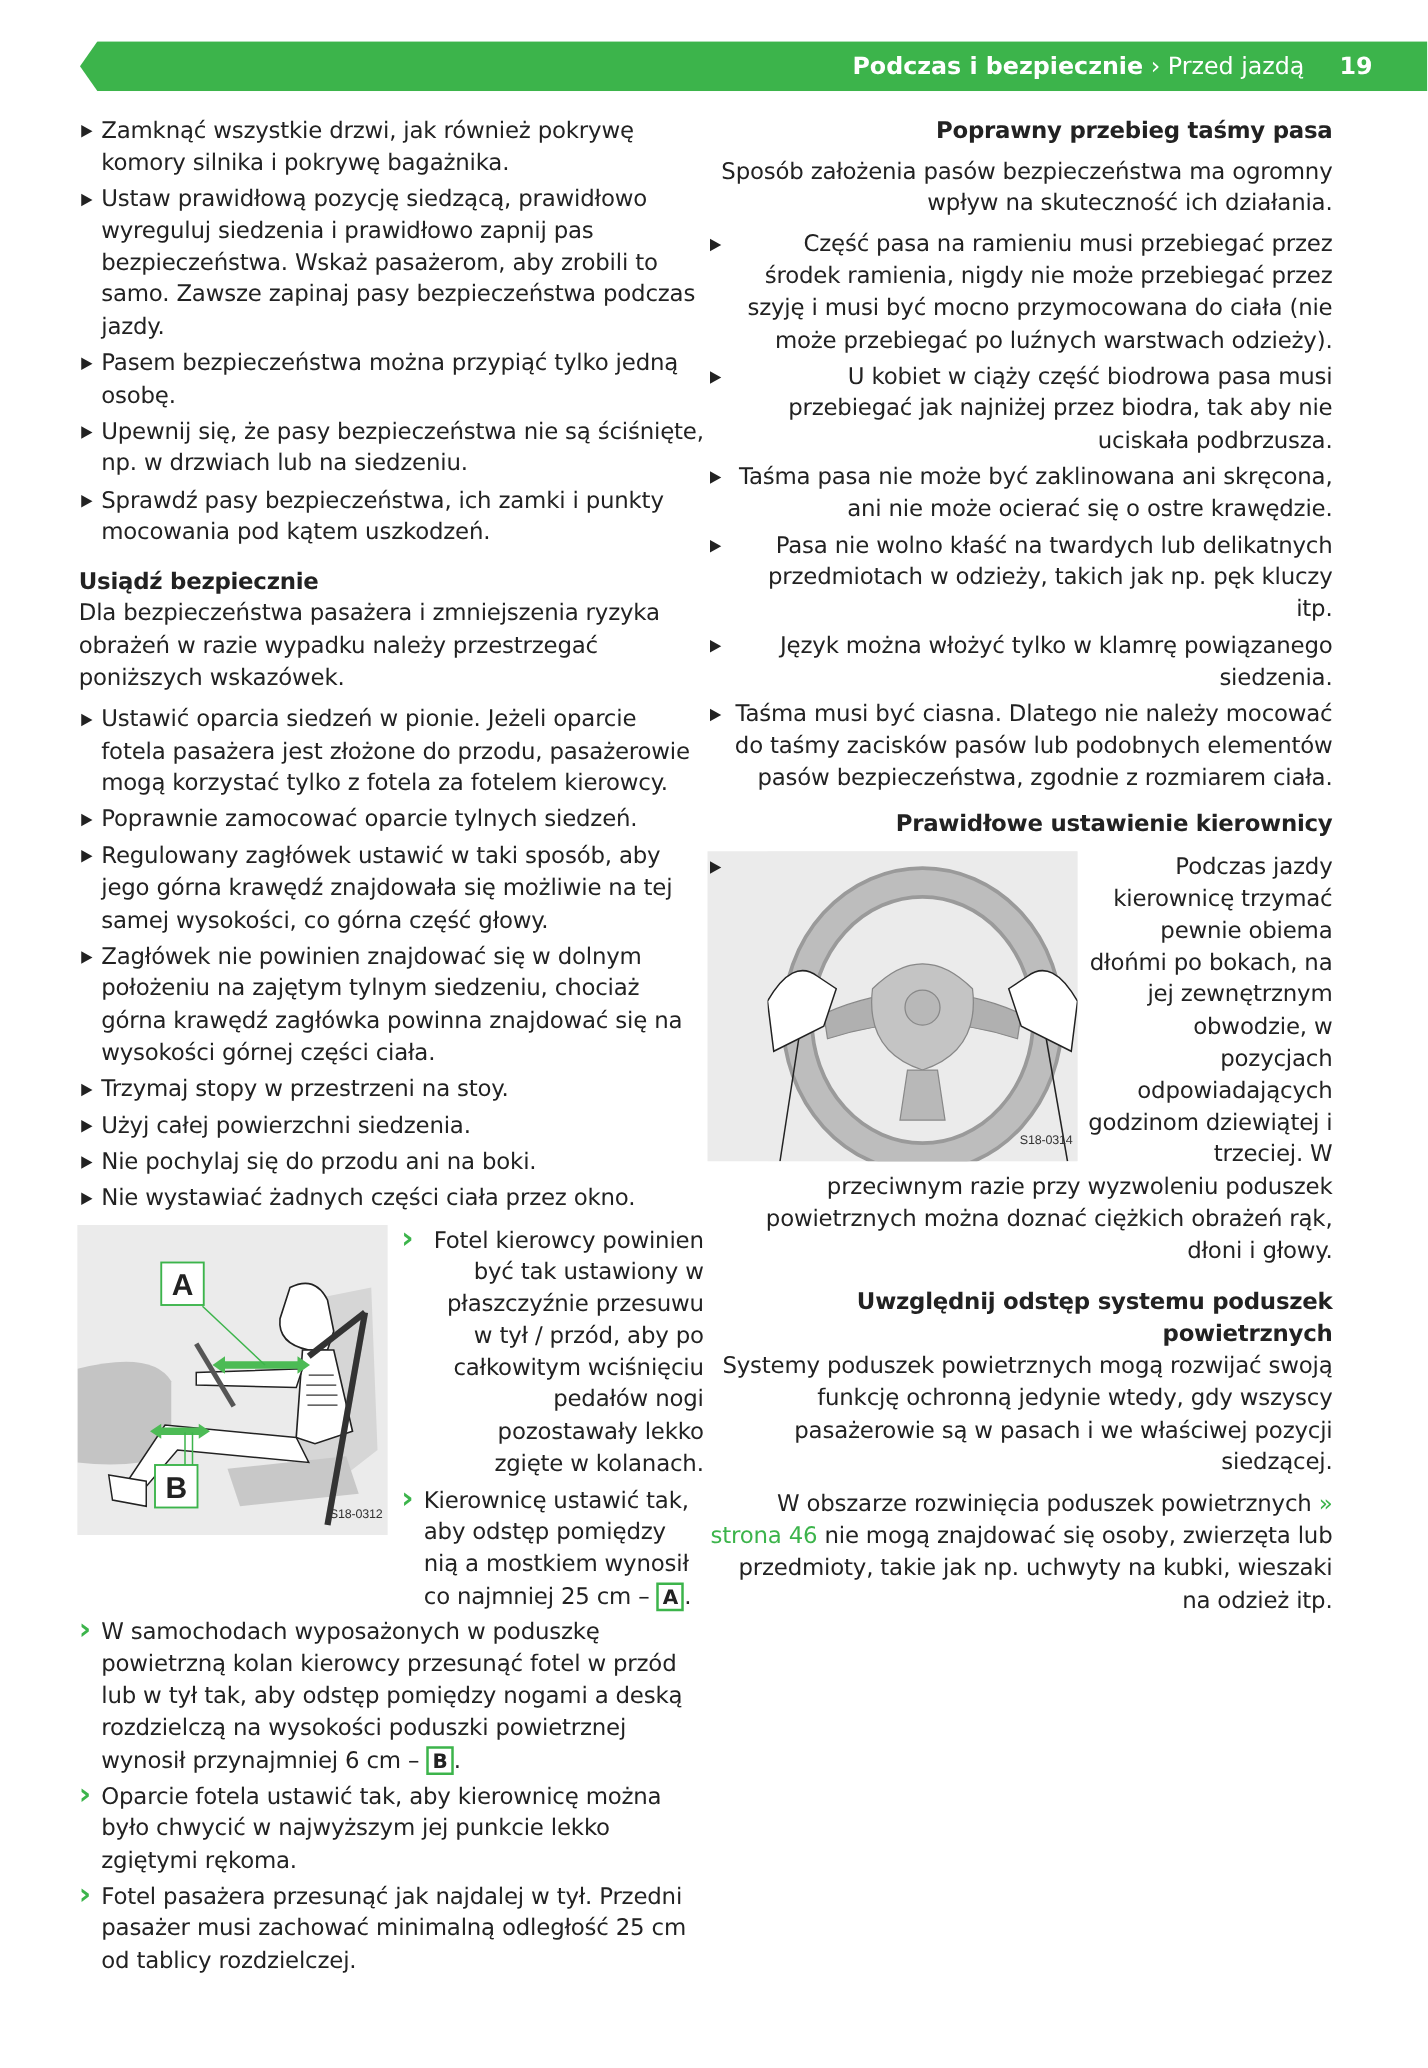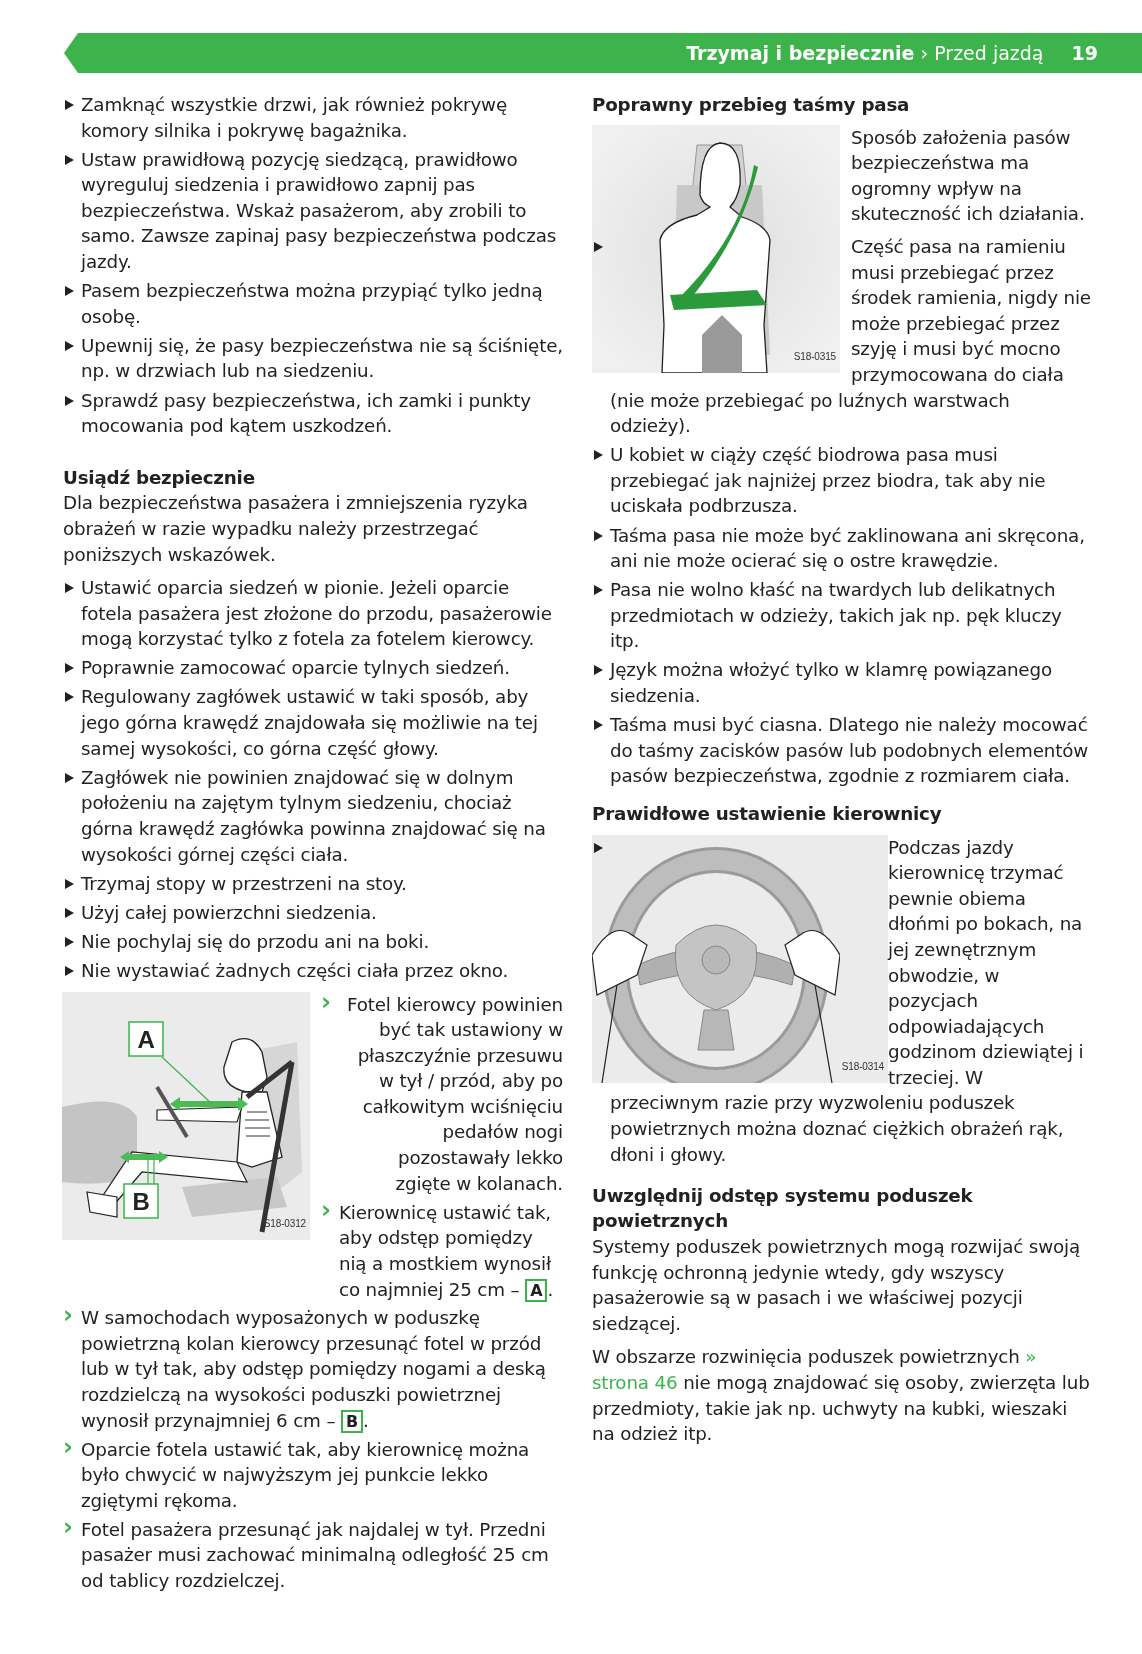--- a/index.html
+++ b/index.html
@@ -13,21 +13,21 @@
   }
   .header-text {
     position: absolute; right: 44px; top: 0; height: 40px; line-height: 40px;
     color: #fff; font-size: 19px; white-space: nowrap;
   }
   .header-text .sec { font-weight: bold; }
   .header-text .pg { font-weight: bold; margin-left: 22px; }
 
   .col { position: absolute; top: 92px; font-size: 18.3px; line-height: 25.6px; letter-spacing: -0.15px; }
   .col.left { left: 63px; width: 500px; }
-  .col.right { left: 592px; width: 500px; }
+  .col.right { left: 566px; width: 500px; text-align: right; }
 
   .b { position: relative; padding-left: 18px; margin-bottom: 3.5px; }
   .b::before { content: ""; position: absolute; left: 2px; top: 8px; width: 0; height: 0;
     border-top: 5.5px solid transparent; border-bottom: 5.5px solid transparent; border-left: 9px solid #222; }
   .g { position: relative; padding-left: 18px; margin-bottom: 3.5px; }
   .g::before { content: "\203A"; position: absolute; left: 0; top: -2px; color: #3cb44b; font-weight: bold; font-size: 24px; }
 
   h3 { font-size: 18.3px; font-weight: bold; line-height: 25.6px; letter-spacing: -0.2px; }
   .para { margin-bottom: 8px; }
 
@@ -36,35 +36,35 @@
   .clear { clear: both; }
 
   .keybox { display: inline-block; border: 2px solid #3cb44b; padding: 0 3px; line-height: 19px; font-weight: bold; font-size: 16px; }
   .link { color: #3cb44b; }
 </style>
 </head>
 <body>
 
 <div class="header-bar">
   <div class="header-text">
-    <span class="sec">Trzymaj i bezpiecznie</span>
+    <span class="sec">Podczas i bezpiecznie</span>
     <span>›</span>
     <span>Przed jazdą</span>
     <span class="pg">19</span>
   </div>
 </div>
 
 <div class="col left">
   <div class="b">Zamknąć wszystkie drzwi, jak również pokrywę komory silnika i pokrywę bagażnika.</div>
   <div class="b">Ustaw prawidłową pozycję siedzącą, prawidłowo wyreguluj siedzenia i prawidłowo zapnij pas bezpieczeństwa. Wskaż pasażerom, aby zrobili to samo. Zawsze zapinaj pasy bezpieczeństwa podczas jazdy.</div>
   <div class="b">Pasem bezpieczeństwa można przypiąć tylko jedną osobę.</div>
   <div class="b">Upewnij się, że pasy bezpieczeństwa nie są ściśnięte, np. w drzwiach lub na siedzeniu.</div>
   <div class="b">Sprawdź pasy bezpieczeństwa, ich zamki i punkty mocowania pod kątem uszkodzeń.</div>
 
-  <h3 style="margin-top:26px;">Usiądź bezpiecznie</h3>
+  <h3 style="margin-top:14px;">Usiądź bezpiecznie</h3>
   <p class="para">Dla bezpieczeństwa pasażera i zmniejszenia ryzyka obrażeń w razie wypadku należy przestrzegać poniższych wskazówek.</p>
 
   <div class="b">Ustawić oparcia siedzeń w pionie. Jeżeli oparcie fotela pasażera jest złożone do przodu, pasażerowie mogą korzystać tylko z fotela za fotelem kierowcy.</div>
   <div class="b">Poprawnie zamocować oparcie tylnych siedzeń.</div>
   <div class="b">Regulowany zagłówek ustawić w taki sposób, aby jego górna krawędź znajdowała się możliwie na tej samej wysokości, co górna część głowy.</div>
   <div class="b">Zagłówek nie powinien znajdować się w dolnym położeniu na zajętym tylnym siedzeniu, chociaż górna krawędź zagłówka powinna znajdować się na wysokości górnej części ciała.</div>
   <div class="b">Trzymaj stopy w przestrzeni na stoy.</div>
   <div class="b">Użyj całej powierzchni siedzenia.</div>
   <div class="b">Nie pochylaj się do przodu ani na boki.</div>
   <div class="b">Nie wystawiać żadnych części ciała przez okno.</div>
@@ -111,38 +111,20 @@
   </div>
   <div class="clear"></div>
   <div class="g" style="margin-top:3px;"><span>W samochodach wyposażonych w poduszkę powietrzną kolan kierowcy przesunąć fotel w przód lub w tył tak, aby odstęp pomiędzy nogami a deską rozdzielczą na wysokości poduszki powietrznej wynosił przynajmniej 6 cm –</span> <span class="keybox">B</span><span>.</span></div>
   <div class="g">Oparcie fotela ustawić tak, aby kierownicę można było chwycić w najwyższym jej punkcie lekko zgiętymi rękoma.</div>
   <div class="g">Fotel pasażera przesunąć jak najdalej w tył. Przedni pasażer musi zachować minimalną odległość 25 cm od tablicy rozdzielczej.</div>
 </div>
 
 <div class="col right">
   <h3>Poprawny przebieg taśmy pasa</h3>
   <div style="margin-top:7px;">
-    <div class="fig" style="width:248px;height:248px;margin-right:11px;">
-      <svg width="248" height="248" viewBox="0 0 248 248">
-        <defs>
-            <radialGradient id="bg1" cx="50%" cy="50%" r="60%">
-              <stop offset="0" stop-color="#dedede"></stop>
-              <stop offset="1" stop-color="#f0f0f0"></stop>
-            </radialGradient>
-          </defs>
-        <rect width="248" height="248" fill="url(#bg1)"></rect>
-        <path d="M105 20 L150 20 L155 70 L100 70 Z" fill="#d2d2d2" stroke="#999"></path>
-        <path d="M85 60 L170 60 L178 230 L80 230 Z" fill="#c8c8c8"></path>
-        <path d="M108 70 Q108 20 128 18 Q150 18 148 60 Q145 75 138 82 L150 92 Q175 100 178 115 L172 200 L175 248 L70 248 L72 200 L68 115 Q72 98 105 90 L118 82 Q110 78 108 70 Z" fill="#fff" stroke="#222" stroke-width="1.3"></path>
-        <path d="M110 210 L130 190 L150 210 L150 248 L110 248 Z" fill="#9a9a9a"></path>
-        <path d="M162 40 Q150 110 88 172 L80 180 Q90 185 100 172 Q150 110 166 42 Z" fill="#2a9a3a"></path>
-        <path d="M78 170 L165 165 L175 180 L82 185 Z" fill="#2a9a3a"></path>
-      </svg>
-      <span class="fig-code">S18-0315</span>
-    </div>
     <p style="margin-bottom:7px;">Sposób założenia pasów bezpieczeństwa ma ogromny wpływ na skuteczność ich działania.</p>
     <div class="b">Część pasa na ramieniu musi przebiegać przez środek ramienia, nigdy nie może przebiegać przez szyję i musi być mocno przymocowana do ciała (nie może przebiegać po luźnych warstwach odzieży).</div>
   </div>
   <div class="clear"></div>
   <div class="b">U kobiet w ciąży część biodrowa pasa musi przebiegać jak najniżej przez biodra, tak aby nie uciskała podbrzusza.</div>
   <div class="b">Taśma pasa nie może być zaklinowana ani skręcona, ani nie może ocierać się o ostre krawędzie.</div>
   <div class="b">Pasa nie wolno kłaść na twardych lub delikatnych przedmiotach w odzieży, takich jak np. pęk kluczy itp.</div>
   <div class="b">Język można włożyć tylko w klamrę powiązanego siedzenia.</div>
   <div class="b">Taśma musi być ciasna. Dlatego nie należy mocować do taśmy zacisków pasów lub podobnych elementów pasów bezpieczeństwa, zgodnie z rozmiarem ciała.</div>
 

